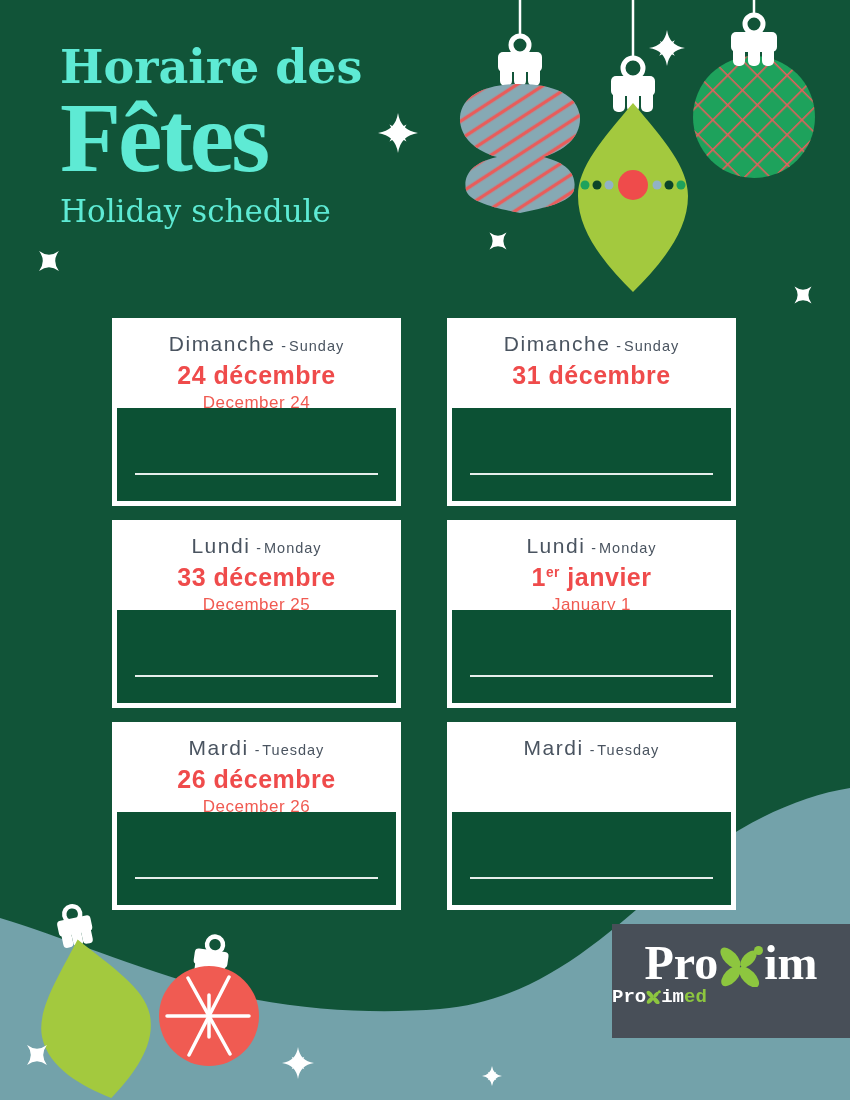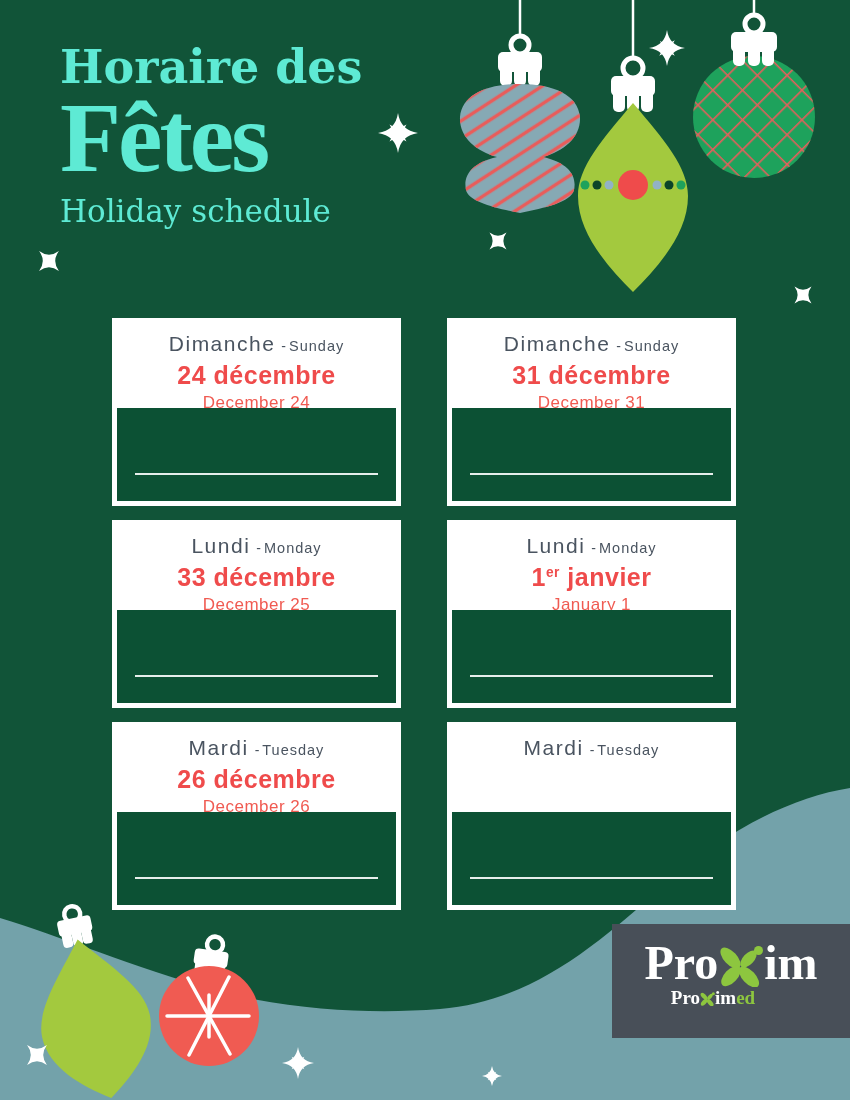--- a/index.html
+++ b/index.html
@@ -34,22 +34,22 @@
   .write-line{position:absolute;left:18px;right:18px;bottom:26px;height:2px;background:rgba(255,255,255,0.9);}
 
   
   .logo-box{
     position:absolute;left:612px;top:924px;width:238px;height:114px;z-index:2;
     background:var(--logobg,#484F58);
   }
   .logo-main{display:flex;justify-content:center;align-items:center;margin-top:15px;
     font-family:"Liberation Serif",serif;font-weight:bold;font-size:48px;color:#fff;line-height:1;}
   .logo-main .xmark{margin:0 1px;transform:translateY(3px);}
-  .logo-sub{margin-top:1px;text-align:center;padding-right:36px;
-    font-family:Liberation Serif, serif;font-weight:bold;font-size:19px;color:#fff;line-height:1;}
+  .logo-sub{margin-top:1px;text-align:left;padding-right:36px;
+    font-family:Liberation Mono, monospace;font-weight:bold;font-size:19px;color:#fff;line-height:1;}
   .logo-sub .xmark-small{display:inline-block;transform:translateY(2px);margin:0 0px;}
   .logo-sub .ed{color:var(--logogreen,#8DC63F);}
 </style>
 </head>
 <body>
 
 <div class="poster">
 
   <svg class="decor" width="850" height="1100" viewBox="0 0 850 1100" xmlns="http://www.w3.org/2000/svg">
     <defs>
@@ -182,21 +182,20 @@
   </div>
 
   <div class="card">
     <div class="card-head">
       <div class="day-line">
         <span class="day-fr">Dimanche</span><span class="day-sep">-</span><span class="day-en">Sunday</span>
       </div>
       <div class="date-fr">
         <span>31 décembre</span><sup></sup><span></span>
       </div>
-      <div class="date-en">December 31</div>
     </div>
     <div class="card-panel">
       <div class="write-line"></div>
     </div>
   </div>
 
   <div class="card">
     <div class="card-head">
       <div class="day-line">
         <span class="day-fr">Lundi</span><span class="day-sep">-</span><span class="day-en">Monday</span>

